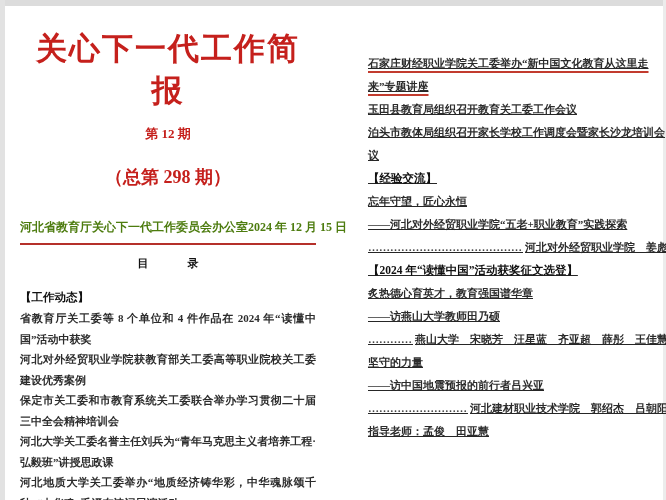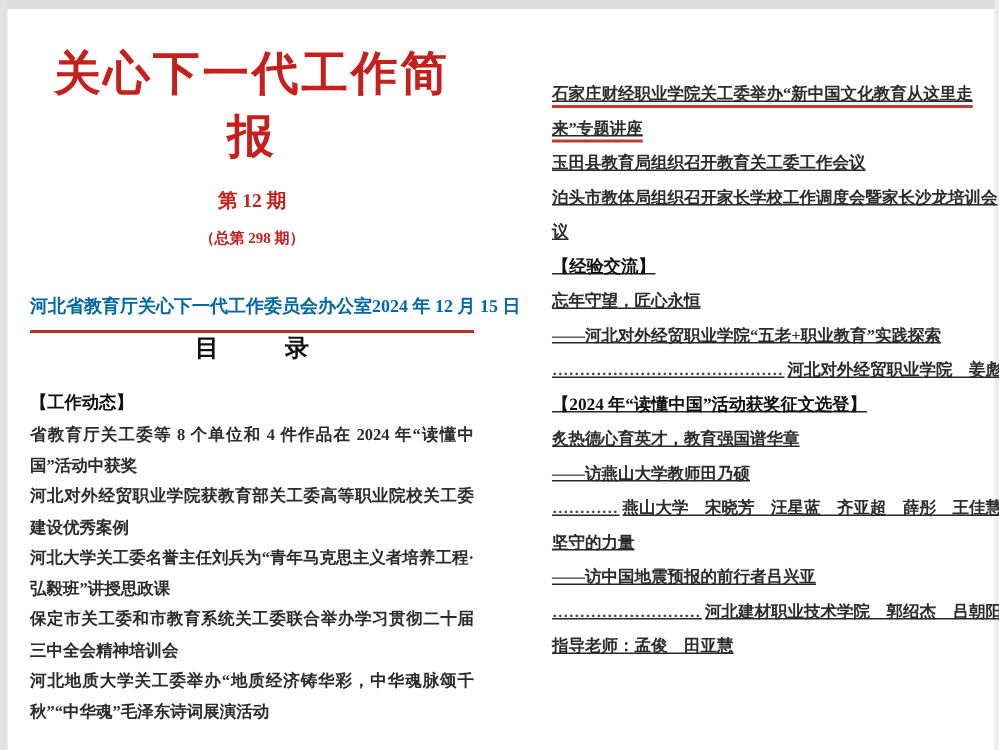--- a/index.html
+++ b/index.html
@@ -12,30 +12,30 @@
   .photo-edge-right{position:absolute;right:0;top:0;width:3px;height:500px;background:#ececec;}
 
   .page-left{position:absolute;left:20px;top:18px;width:296px;}
   .page-right{position:absolute;left:368px;top:52px;width:300px;text-decoration:underline;}
 
   .bulletin-title{
     text-align:center;font-size:31px;font-weight:700;letter-spacing:2px;
     color:#c5201c;margin-top:10px;
   }
   .issue-no{text-align:center;font-size:13px;font-weight:700;color:#c5201c;margin-top:13px;}
-  .issue-total{text-align:center;font-size:10px;font-weight:700;color:#c5201c;margin-top:9px;}
+  .issue-total{text-align:center;font-size:18px;font-weight:700;color:#c5201c;margin-top:22px;}
 
   .publisher-row{
     display:flex;justify-content:space-between;align-items:baseline;
-    margin-top:30px;font-size:12px;font-weight:700;color:#0369a1;white-space:nowrap;
+    margin-top:30px;font-size:12px;font-weight:700;color:#4d7c0f;white-space:nowrap;
   }
   .red-divider{margin-top:7px;height:2px;background:#b5302a;width:100%;}
 
-  .toc-title{text-align:center;font-size:16px;font-weight:700;letter-spacing:14px;
-    text-indent:14px;color:#111;}
+  .toc-title{text-align:center;font-size:11px;font-weight:700;letter-spacing:14px;
+    text-indent:14px;color:#111;margin-top:11px;}
 
   .sec-heading{font-size:11.5px;font-weight:700;color:#111;margin-top:16px;line-height:21px;}
   .toc-item{font-size:11px;font-weight:600;line-height:20.5px;color:#2c2c2c;text-align:justify;}
 
   .r-line{font-size:11px;font-weight:600;line-height:23px;color:#2c2c2c;}
   .r-heading{font-size:11.5px;font-weight:700;color:#111;line-height:23px;}
   .underlined-red{
     text-decoration:underline;text-decoration-color:#c23b2e;
     text-decoration-thickness:2px;text-underline-offset:4px;
   }
@@ -60,22 +60,22 @@
       <span>河北省教育厅关心下一代工作委员会办公室</span>
       <span>2024 年 12 月 15 日</span>
     </div>
     <div class="red-divider"></div>
 
     <div class="toc-title">目　录</div>
     <div class="sec-heading">【工作动态】</div>
 
     <div class="toc-item">省教育厅关工委等 8 个单位和 4 件作品在 2024 年“读懂中国”活动中获奖</div>
     <div class="toc-item">河北对外经贸职业学院获教育部关工委高等职业院校关工委建设优秀案例</div>
+    <div class="toc-item">保定市关工委和市教育系统关工委联合举办学习贯彻二十届三中全会精神培训会</div>
     <div class="toc-item">河北大学关工委名誉主任刘兵为“青年马克思主义者培养工程·弘毅班”讲授思政课</div>
-    <div class="toc-item">保定市关工委和市教育系统关工委联合举办学习贯彻二十届三中全会精神培训会</div>
     <div class="toc-item">河北地质大学关工委举办“地质经济铸华彩，中华魂脉颂千秋”“中华魂”毛泽东诗词展演活动</div>
 
   </div>
 
   <div class="page-right">
     <div class="r-line">
       <span class="underlined-red">石家庄财经职业学院关工委举办“新中国文化教育从这里走来”专题讲座</span>
     </div>
     <div class="r-line">玉田县教育局组织召开教育关工委工作会议</div>
     <div class="r-line">泊头市教体局组织召开家长学校工作调度会暨家长沙龙培训会议</div>

